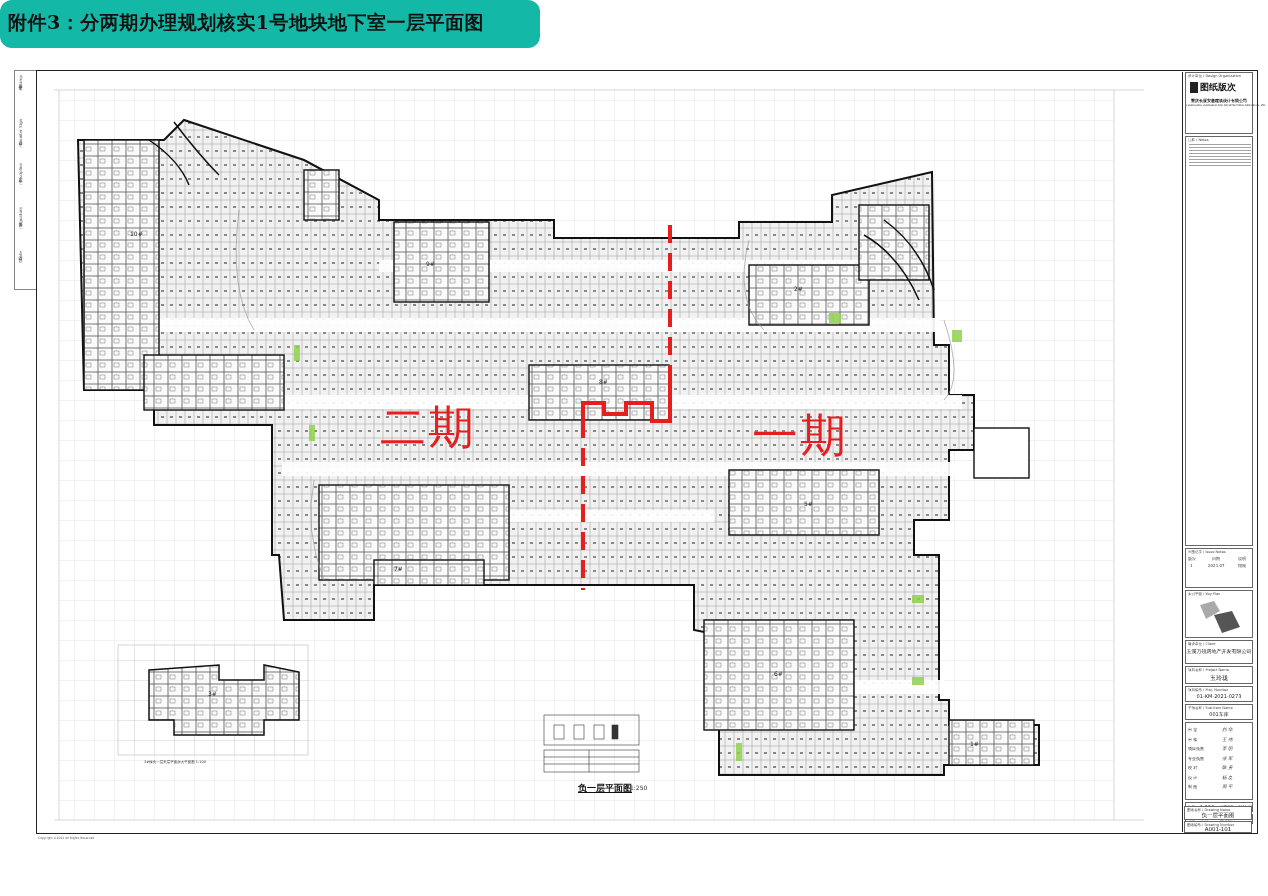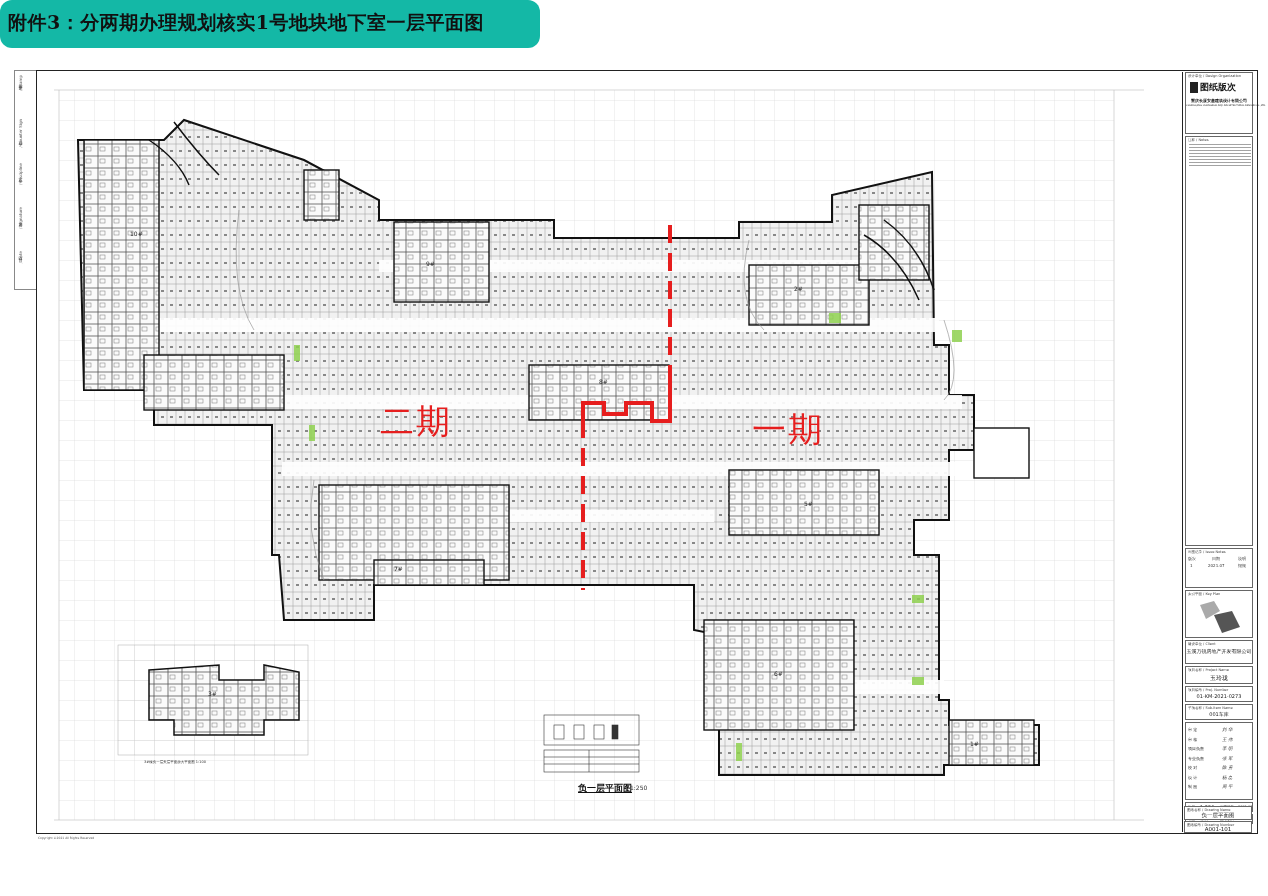--- a/index.html
+++ b/index.html
@@ -10,21 +10,21 @@
   .outer-frame{position:absolute;left:22px;top:10px;width:1222px;height:764px;border:1px solid #222;box-sizing:border-box;}
   .left-strip{position:absolute;left:0;top:10px;width:22px;height:220px;border:1px solid #888;border-right:none;box-sizing:border-box;}
   .strip-text{position:absolute;left:3px;writing-mode:vertical-rl;transform:rotate(180deg);font-size:4px;color:#555;white-space:nowrap;}
   svg.plan{position:absolute;left:0;top:0;}
   .titleblock{position:absolute;left:1168px;top:12px;width:74px;height:760px;border-left:1px solid #222;box-sizing:border-box;font-size:4px;color:#333;}
   .tb-cell{position:absolute;left:2px;width:68px;border:1px solid #666;box-sizing:border-box;background:#fff;}
   .tb-label{position:absolute;left:2px;top:1px;font-size:3.5px;color:#444;white-space:nowrap;}
   .tb-value{position:absolute;left:0;width:100%;text-align:center;font-size:6px;color:#222;white-space:nowrap;}
   .logo-mark{position:absolute;left:4px;top:9px;width:8px;height:11px;background:#222;}
   .logo-text{position:absolute;left:14px;top:8px;font-size:9px;font-weight:bold;color:#111;font-family:"DejaVu Serif",serif;}
-  .phase-label{position:absolute;font-size:34px;color:#e61e1e;font-family:"DejaVu Sans",sans-serif;letter-spacing:2px;line-height:1;}
+  .phase-label{position:absolute;font-size:46px;color:#e61e1e;font-family:"DejaVu Sans",sans-serif;letter-spacing:2px;line-height:1;}
   .plan-title{position:absolute;left:564px;top:722px;font-size:9px;font-weight:bold;text-decoration:underline;color:#111;}
   .plan-scale{position:absolute;left:616px;top:724px;font-size:6px;color:#333;}
   .bldg-num{position:absolute;font-size:6px;color:#222;}
   .copyright{position:absolute;left:24px;top:776px;font-size:3px;color:#555;}
 </style>
 </head>
 <body>
 
 <div class="caption">
   <div class="caption-text">附件3：分两期办理规划核实1号地块地下室一层平面图</div>

